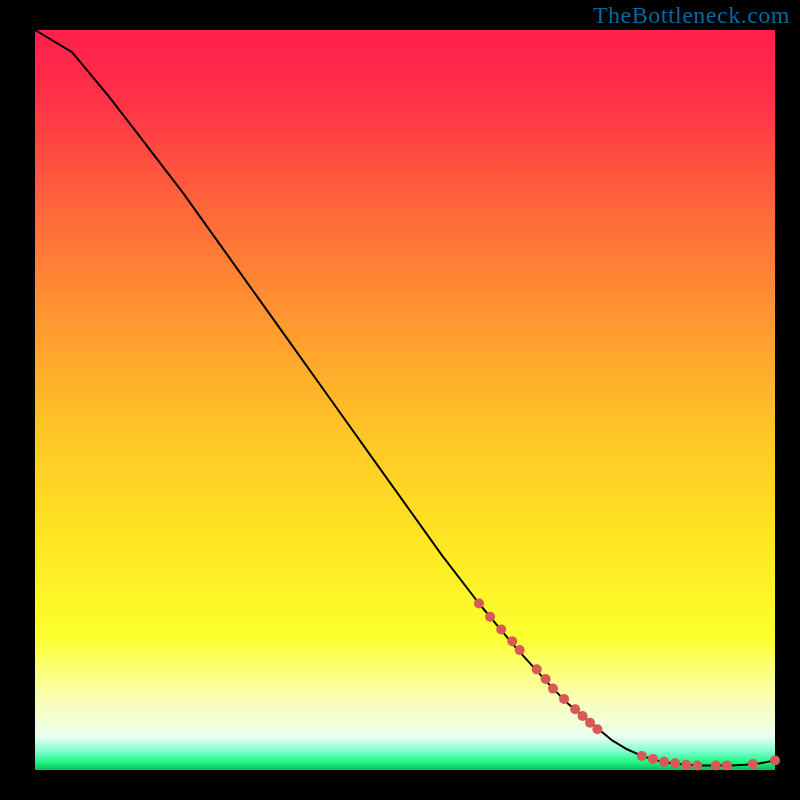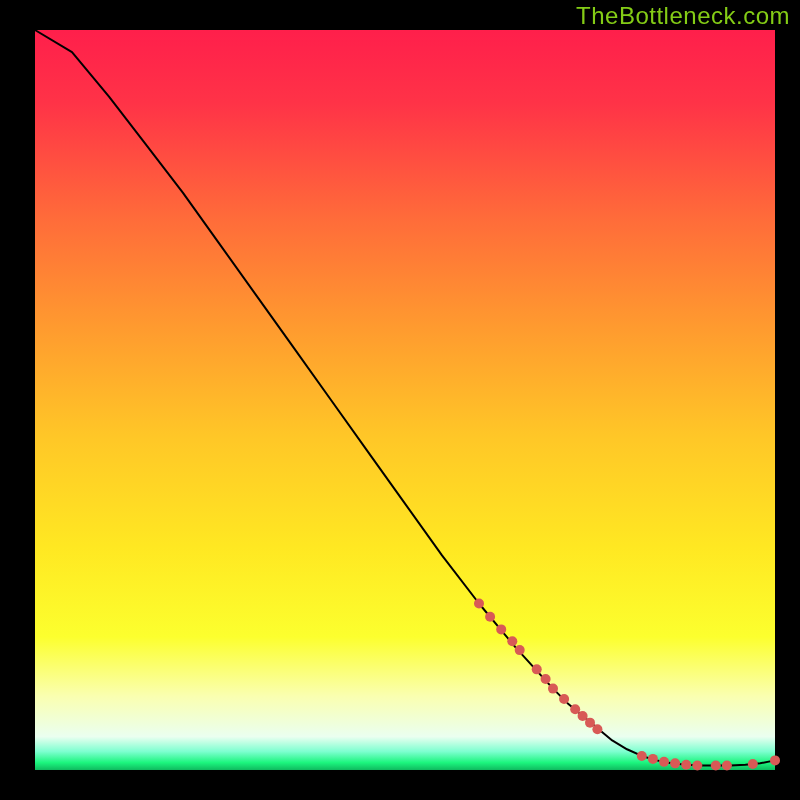--- a/index.html
+++ b/index.html
@@ -7,24 +7,24 @@
   .stage {
     position: relative;
     width: 800px;
     height: 800px;
     background: #000;
   }
   .watermark {
     position: absolute;
     top: 2px;
     right: 10px;
-    font-family: Liberation Sans, sans-serif;
+    font-family: Liberation Serif, serif;
     font-size: 24px;
     font-weight: 400;
-    color: #84cc16;
+    color: #0369a1;
     letter-spacing: 0.5px;
     user-select: none;
   }
   .plot {
     position: absolute;
     left: 35px;
     top: 30px;
     width: 740px;
     height: 740px;
   }

